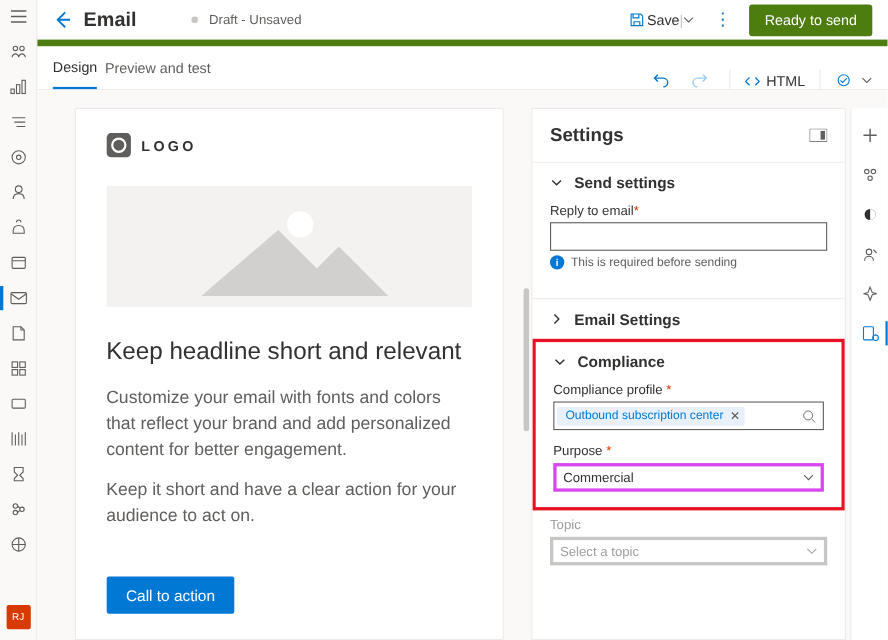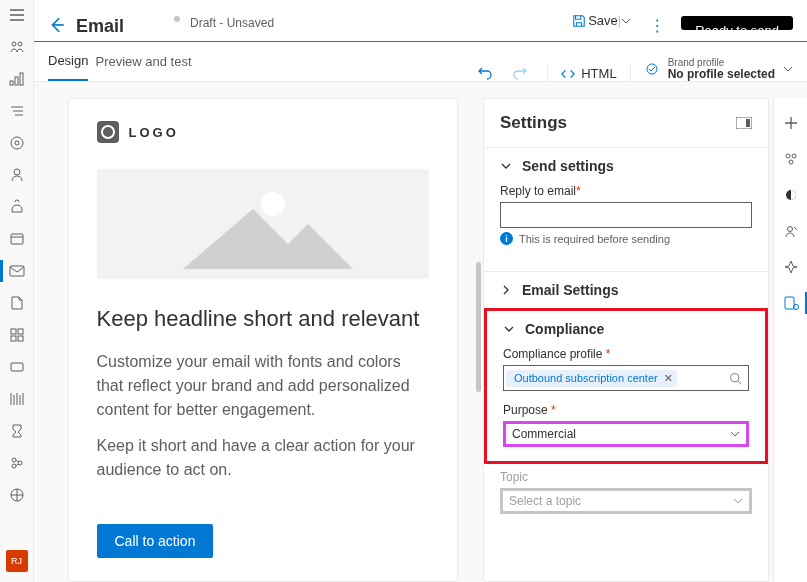--- a/index.html
+++ b/index.html
@@ -5,31 +5,31 @@
   * { box-sizing: border-box; margin: 0; padding: 0; }
   html, body { width: 807px; height: 582px; font-family: "Segoe UI", Arial, sans-serif; font-size: 13px; color: #323130; overflow: hidden; background: #fff; }
   .root { display: flex; height: 100%; }
   .leftrail { width: 34px; background: #faf9f8; border-right: 1px solid #edebe9; display: flex; flex-direction: column; align-items: center; padding-top: 6px; gap: 14px; }
   .rail-icon { width: 18px; height: 18px; display: flex; align-items: center; justify-content: center; color: #605e5c; cursor: pointer; }
   .rail-icon.active { position: relative; }
   .rail-icon.active::before { content: ""; position: absolute; left: -8px; top: -2px; width: 3px; height: 22px; background: #0078d4; }
   .rail-spacer { flex: 1; }
   .rail-avatar { width: 22px; height: 22px; background: #d83b01; color: #fff; font-size: 9px; display: flex; align-items: center; justify-content: center; border-radius: 2px; margin-bottom: 10px; }
   .main { flex: 1; display: flex; flex-direction: column; min-width: 0; }
-  .topbar { height: 42px; display: flex; padding: 16px 14px; gap: 10px; border-bottom: 1px solid #4d7c0f; }
+  .topbar { height: 42px; display: flex; align-items: center; padding: 16px 14px; gap: 10px; border-bottom: 6px solid #4d7c0f; }
   .back-arrow { color: #0078d4; cursor: pointer; }
   .title { font-size: 18px; font-weight: 600; }
   .draft-dot { width: 6px; height: 6px; border-radius: 50%; background: #c8c6c4; margin-left: 40px; }
   .draft-text { color: #605e5c; font-size: 12px; }
   .topbar-spacer { flex: 1; }
   .save-group { display: flex; align-items: center; gap: 0; color: #323130; cursor: pointer; }
   .save-group svg { margin-right: 2px; }
   .vdivider { width: 1px; height: 18px; background: #edebe9; margin: 0 6px; }
   .more-btn { color: #0078d4; cursor: pointer; padding: 0 6px; font-size: 16px; }
-  .primary-btn { background: #000000; color: #fff; border-radius: 3px; padding: 7px 14px; font-size: 13px; cursor: pointer; }
+  .primary-btn { background: #4d7c0f; color: #fff; border-radius: 3px; padding: 7px 14px; font-size: 13px; cursor: pointer; }
   .tabbar { height: 40px; display: flex; align-items: flex-end; padding: 0 14px; gap: 7px; border-bottom: 1px solid #edebe9; }
   .tab { font-size: 13px; color: #605e5c; cursor: pointer; height: 100%; display: flex; align-items: center; }
   .tab.active { color: #323130; border-bottom: 2px solid #0078d4; font-weight: 400; }
   .tabbar-spacer { flex: 1; }
   .tb-icon { cursor: pointer; color: #605e5c; padding: 0 6px; }
   .html-btn { display: flex; align-items: center; gap: 6px; cursor: pointer; }
   .brand-profile { display: flex; align-items: center; gap: 8px; cursor: pointer; }
   .brand-profile .bp-text { line-height: 1.1; }
   .bp-label { font-size: 10px; color: #605e5c; }
   .bp-value { font-size: 12px; font-weight: 600; }
@@ -228,24 +228,20 @@
             <path d="M5 4L1 8l4 4M11 4l4 4-4 4" stroke="#0078d4" fill="none" stroke-width="1.3"></path>
           </svg>
         <span>HTML</span>
       </div>
       <div class="vdivider"></div>
       <div class="brand-profile">
         <svg width="16" height="16" viewBox="0 0 16 16">
             <circle cx="8" cy="8" r="5" fill="none" stroke="#0078d4"></circle>
             <path d="M5 8l2 2 4-4" stroke="#0078d4" fill="none"></path>
           </svg>
-        <div class="bp-text">
-          <div class="bp-label">Brand profile</div>
-          <div class="bp-value">No profile selected</div>
-        </div>
         <svg width="10" height="10" viewBox="0 0 10 10">
             <path d="M1 3l4 4 4-4" stroke="#605e5c" fill="none"></path>
           </svg>
       </div>
     </div>
 
     <div class="content">
       <div class="canvas-wrap">
         <div class="canvas">
           <div class="logo-row">

